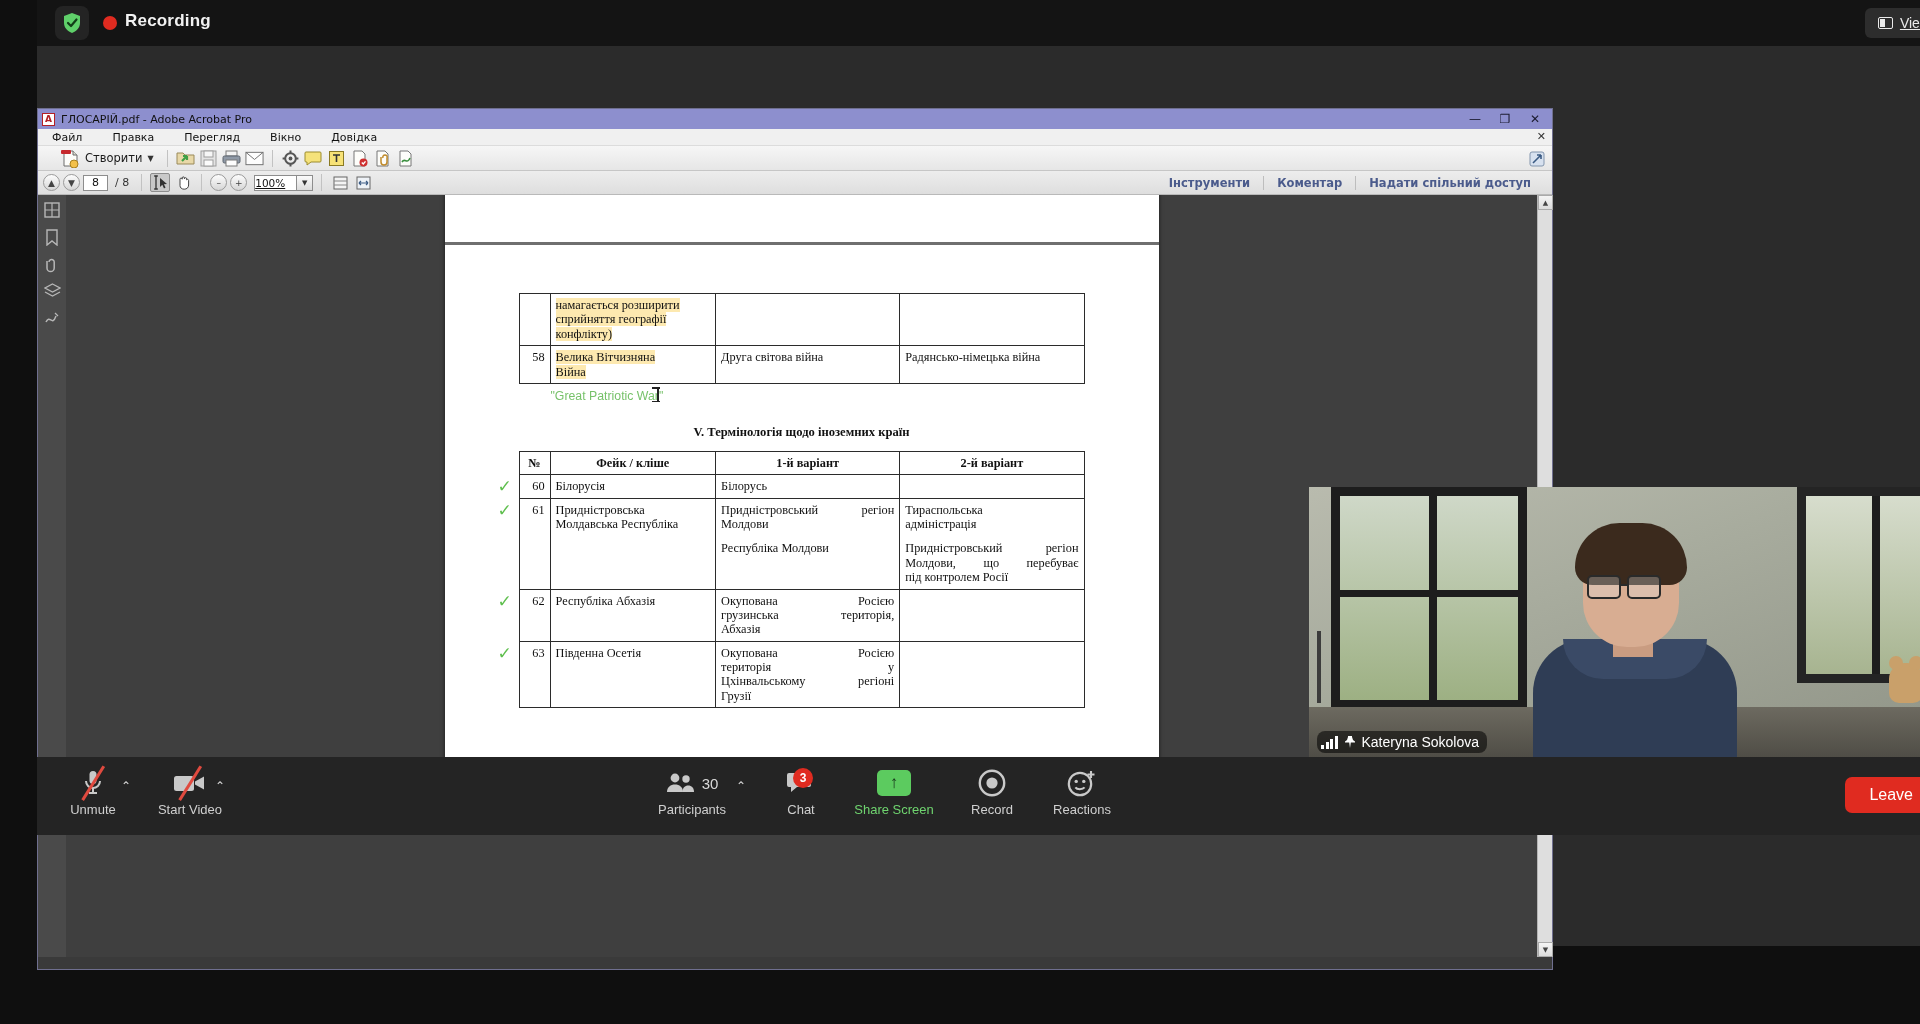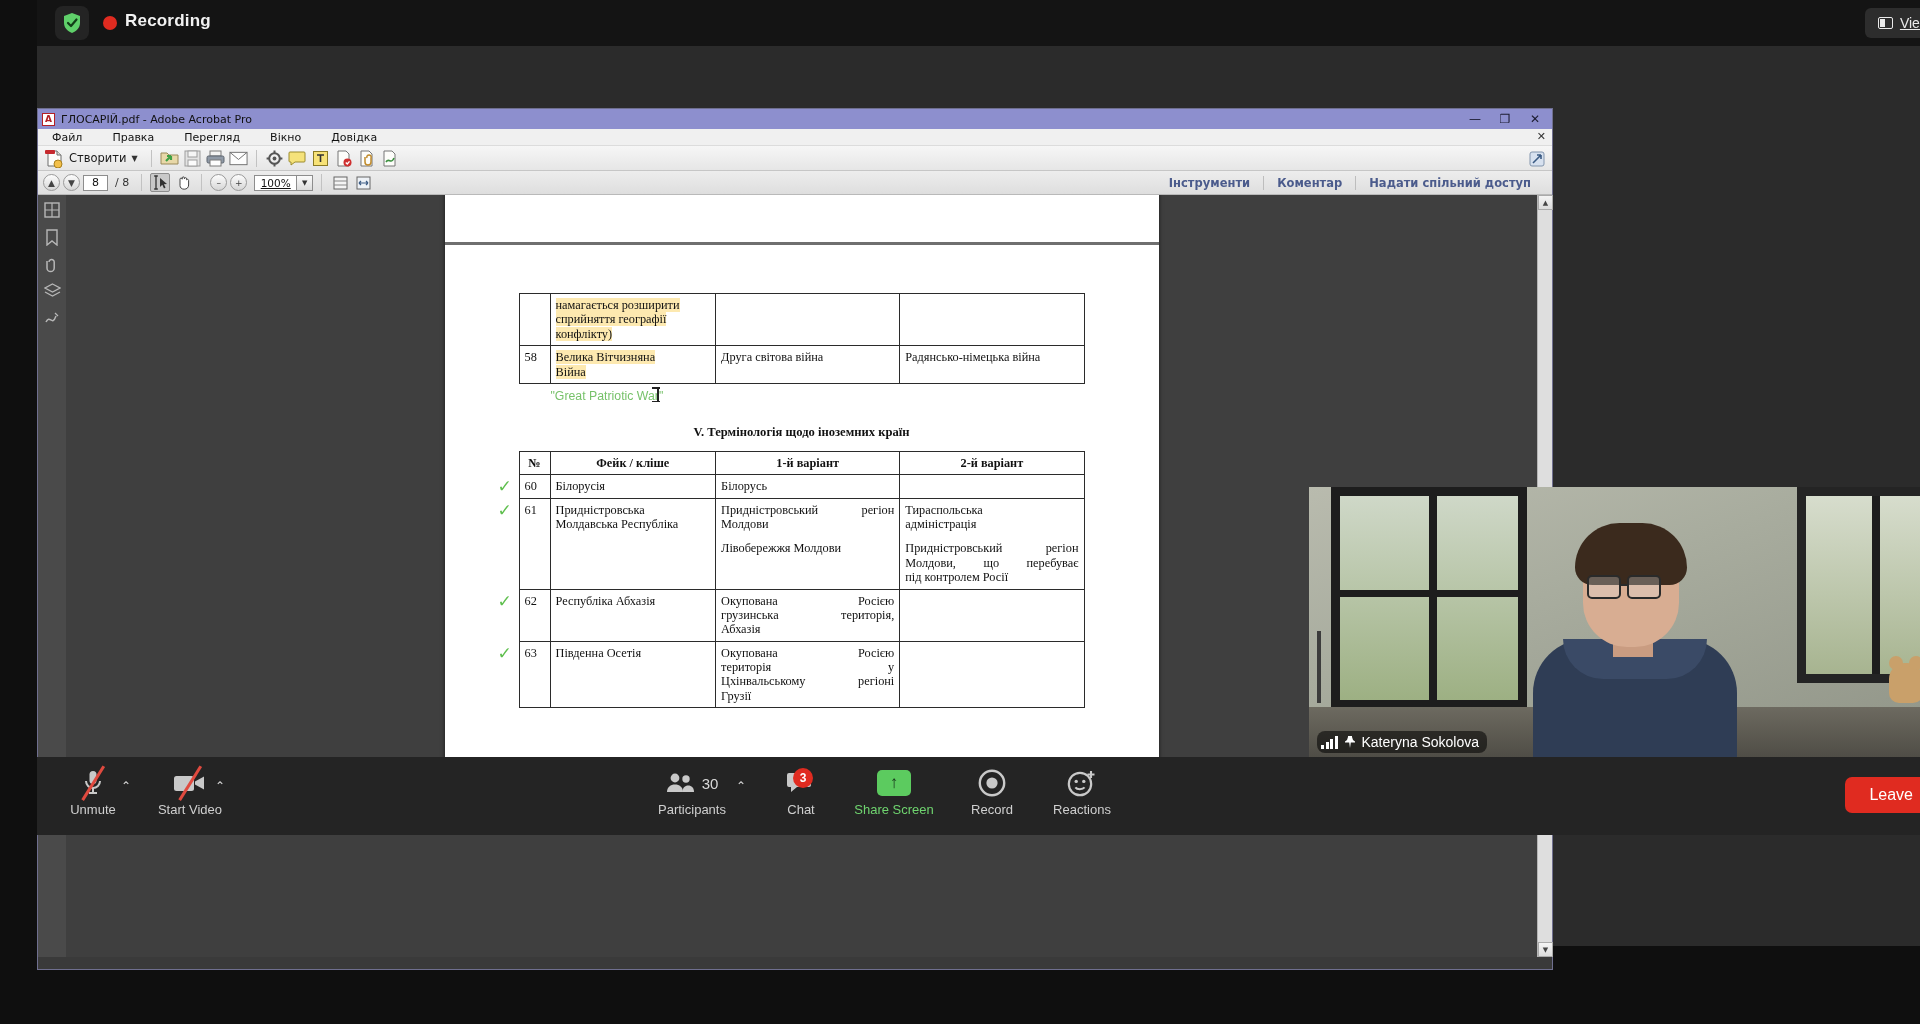--- a/index.html
+++ b/index.html
@@ -85,21 +85,21 @@
   .acro-menu-item {
     font-size: 11px; color: #111; padding: 1px 9px; cursor: pointer;
   }
   .acro-menu-close {
     position: absolute; right: 6px; top: 1px; font-size: 11px; color: #333; cursor: pointer;
   }
 
   .acro-toolbar {
     height: 25px; background: linear-gradient(#f6f6f6,#e6e6e6);
     border-bottom: 1px solid #c6c6c6;
-    display: flex; align-items: center; gap: 2px; padding: 0 0; position: relative;
+    display: flex; align-items: center; gap: 2px; padding: 0 16px; position: relative;
   }
   .tb-create {
     display: flex; align-items: center; gap: 5px; padding: 1px 5px; cursor: pointer;
     border: 1px solid transparent; border-radius: 2px;
   }
   .tb-create .lbl { font-size: 11.5px; color: #1a1a1a; }
   .tb-caret { font-size: 8px; color: #333; }
   .tb-sep { width: 1px; height: 17px; background: #c2c2c2; margin: 0 5px; }
   .tb-ico {
     width: 21px; height: 21px; display: flex; align-items: center; justify-content: center;
@@ -124,21 +124,21 @@
   }
   .pagetotal { font-size: 11px; color: #333; padding: 0 4px; }
   .nav-tool {
     width: 20px; height: 19px; border: 1px solid transparent; border-radius: 2px;
     display: flex; align-items: center; justify-content: center; cursor: pointer;
     font-size: 12px; color: #333;
   }
   .nav-tool.active { background: #c9c9c9; border-color: #8d8d8d; }
   .zoombox {
     width: 43px; height: 16px; background: #fff; border: 1px solid #8d8d8d;
-    font-size: 10.5px; text-align: center; line-height: 14px; color: #111; cursor: text; text-decoration: underline;
+    font-size: 10.5px; text-align: left; line-height: 14px; color: #111; cursor: text; text-decoration: underline;
   }
   .zoomcaret {
     width: 16px; height: 16px; background: linear-gradient(#fbfbfb,#dcdcdc);
     border: 1px solid #8d8d8d; border-left: none;
     display: flex; align-items: center; justify-content: center;
     font-size: 7px; color: #333; cursor: pointer;
   }
   .acro-links {
     position: absolute; right: 8px; top: 0; height: 24px;
     display: flex; align-items: center; gap: 0;
@@ -172,21 +172,21 @@
   .page-inner { padding: 48px 74px 60px 74px; }
 
   table.pdftable {
     border-collapse: collapse; width: 100%;
     font-family: "Liberation Serif", serif; font-size: 12.3px; color: #111;
   }
   table.pdftable td, table.pdftable th {
     border: 1px solid #2b2b2b; padding: 4px 5px; vertical-align: top;
     line-height: 1.17;
   }
-  td.numcol { width: 30px; text-align: left; }
+  td.numcol { width: 30px; text-align: right; }
   td.c2 { width: 160px; }
   td.c3 { width: 178px; }
   td.c4 { width: 178px; }
   th.hd { text-align: center; font-weight: bold; font-size: 12.3px; }
   .hl { background: #fde9b0; }
   .just { text-align: justify; text-align-last: justify; }
   .green-note {
     color: #77c26a; font-size: 12.3px; font-family: "Liberation Sans", sans-serif;
     margin: 5px 0 0 32px;
   }
@@ -620,21 +620,21 @@
                     <span class="chk">✓</span>
                     <span>61</span>
                   </td>
                   <td class="c2" style="position:relative;">
                     <div>Придністровська</div>
                     <div>Молдавська Республіка</div>
                   </td>
                   <td class="c3">
                     <div class="just">Придністровський    регіон</div>
                     <div>Молдови</div>
-                    <div style="margin-top:10px">Лівобережжя Молдови</div>
+                    <div style="margin-top:10px">Республіка Молдови</div>
                   </td>
                   <td class="c4">
                     <div>Тираспольська</div>
                     <div>адміністрація</div>
                     <div class="just" style="margin-top:10px">Придністровський    регіон</div>
                     <div class="just">Молдови,    що    перебуває</div>
                     <div>під контролем Росії</div>
                   </td>
                 </tr>
 

